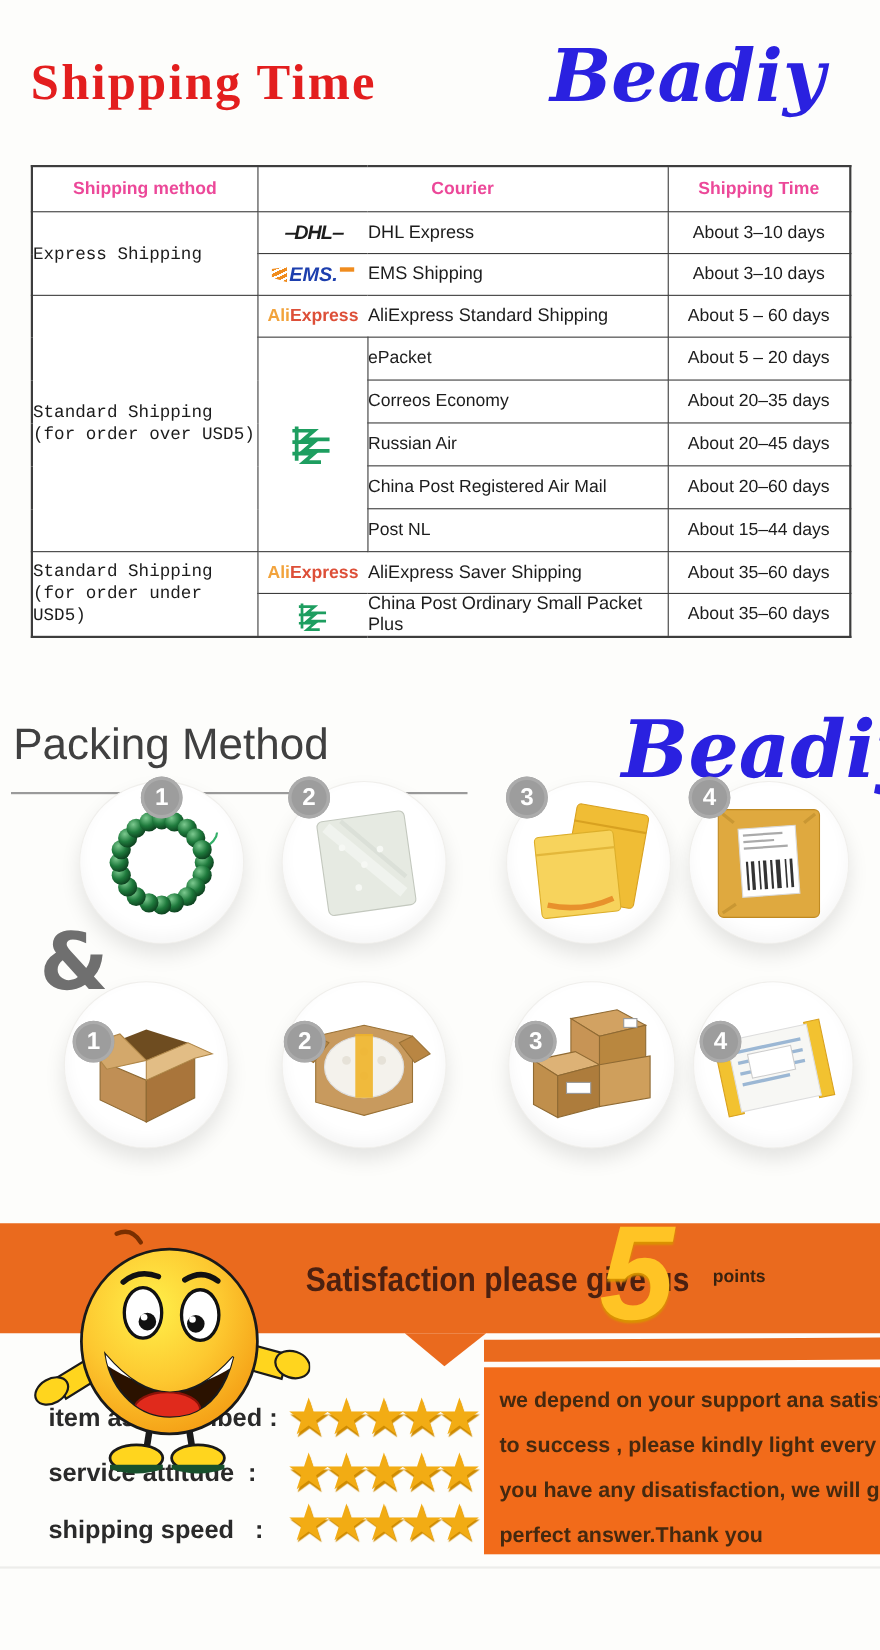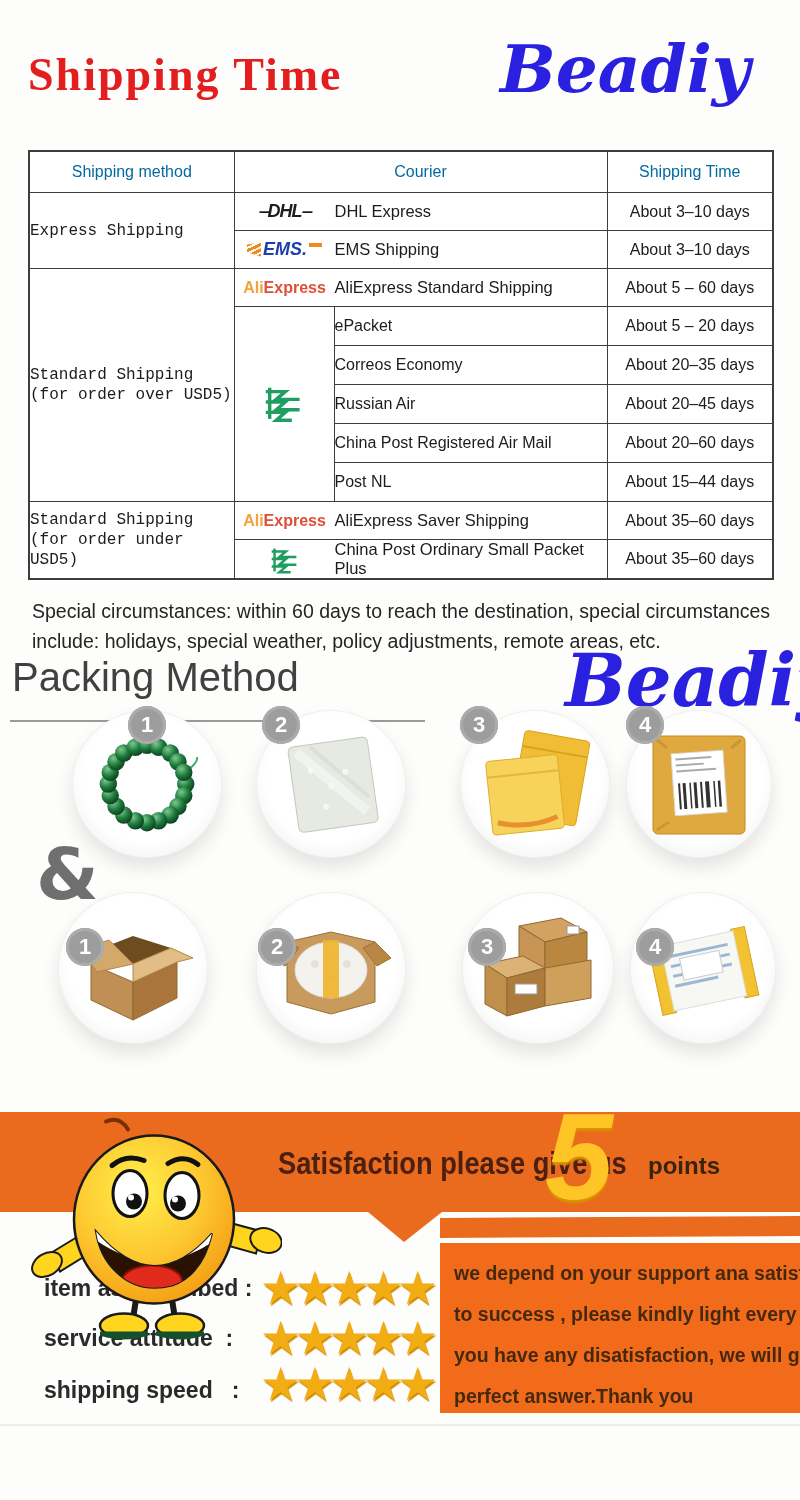--- a/index.html
+++ b/index.html
@@ -13,21 +13,21 @@
   .brand{font-family:"DejaVu Serif",serif;font-style:italic;font-weight:700;color:#2a21e0;}
   .brand-top{left:500px;top:30px;font-size:66px;}
   .brand-mid{left:565px;top:638px;font-size:72px;}
 
   
   table.ship{position:absolute;left:28px;top:150px;border-collapse:collapse;table-layout:fixed;
              width:744px;background:#fff;}
   table.ship td,table.ship th{border:1.5px solid #3d3d3d;vertical-align:middle;
              font-size:16px;padding:0;overflow:hidden;}
   table.ship{border:2px solid #3d3d3d;}
-  th.hdr{height:40px;color:#0369a1;font-size:19px;font-weight:400;text-align:center;}
+  th.hdr{height:40px;color:#ec4899;font-size:19px;font-weight:700;text-align:center;}
   td.method{padding-left:30px;font-size:16.5px;line-height:1.25;font-family:Liberation Mono, monospace;}
   td.courier-full{padding:0;}
   .cour-flex{display:flex;align-items:center;height:100%;}
   .logo-box{width:100px;min-width:100px;display:flex;align-items:center;justify-content:center;}
   td.cname,.cname-in{font-size:16.5px;}
   td.cname{padding-left:14px;height:38px;}
   td.time{text-align:center;font-size:16px;}
   tr.r{height:38px;}
 
   
@@ -60,21 +60,21 @@
   .amp{left:36px;top:832px;font-size:72px;font-weight:700;color:#6f6f6f;
        font-family:"DejaVu Sans",sans-serif;}
 
   
   .banner-svg{left:0;top:1108px;}
   .smiley{left:30px;top:1112px;z-index:6;}
   .sat-text{left:278px;top:1146px;font-size:31px;font-weight:700;color:#4b2010;
             transform:scaleX(.88);transform-origin:left;white-space:nowrap;z-index:4;}
   .five{left:545px;top:1096px;font-size:122px;line-height:1;font-weight:800;font-style:italic;
         color:#ffc425;text-shadow:0 3px 2px #d99400;z-index:4;}
-  .points{left:648px;top:1152px;font-size:24px;font-weight:700;color:#3a220e;z-index:4;}
+  .points{left:648px;top:1152px;font-size:16px;font-weight:700;color:#3a220e;z-index:4;}
 
   .rating-row{position:absolute;display:flex;align-items:center;height:52px;}
   .rating-label{font-size:23px;font-weight:700;color:#2a2a2a;white-space:pre;width:172px;}
   .stars{font-size:46px;letter-spacing:-7px;color:#f2ac14;line-height:1;
          text-shadow:1px 2px 1px #cf8b00;margin-left:6px;}
 
   .fb-box{left:440px;top:1243px;width:360px;height:170px;background:#f26b1a;
           padding:10px 0 0 14px;box-sizing:border-box;z-index:3;}
   .fb-line{font-size:19.5px;font-weight:700;color:#45290f;line-height:41px;white-space:nowrap;}
   .foot-rule{left:0;top:1424px;width:800px;height:2px;background:#ededea;}
@@ -201,24 +201,20 @@
             </svg>
           </span>
           <span class="cname-in">China Post Ordinary Small Packet Plus</span>
         </div>
       </td>
       <td class="time">About 35–60 days</td>
     </tr>
   </tbody>
     </table>
 
-  <div class="abs note">
-    <div>Special circumstances: within 60 days to reach the destination, special circumstances</div>
-    <div>include: holidays, special weather, policy adjustments, remote areas, etc.</div>
-  </div>
 
   <div class="abs pack-title">Packing Method</div>
   <div class="abs pack-rule"></div>
   <div class="abs brand brand-mid">Beadiy</div>
 
   <div class="abs badge" style="left:128px;top:706px;">1</div>
   <div class="abs badge" style="left:262px;top:706px;">2</div>
   <div class="abs badge" style="left:460px;top:706px;">3</div>
   <div class="abs badge" style="left:626px;top:706px;">4</div>
 

